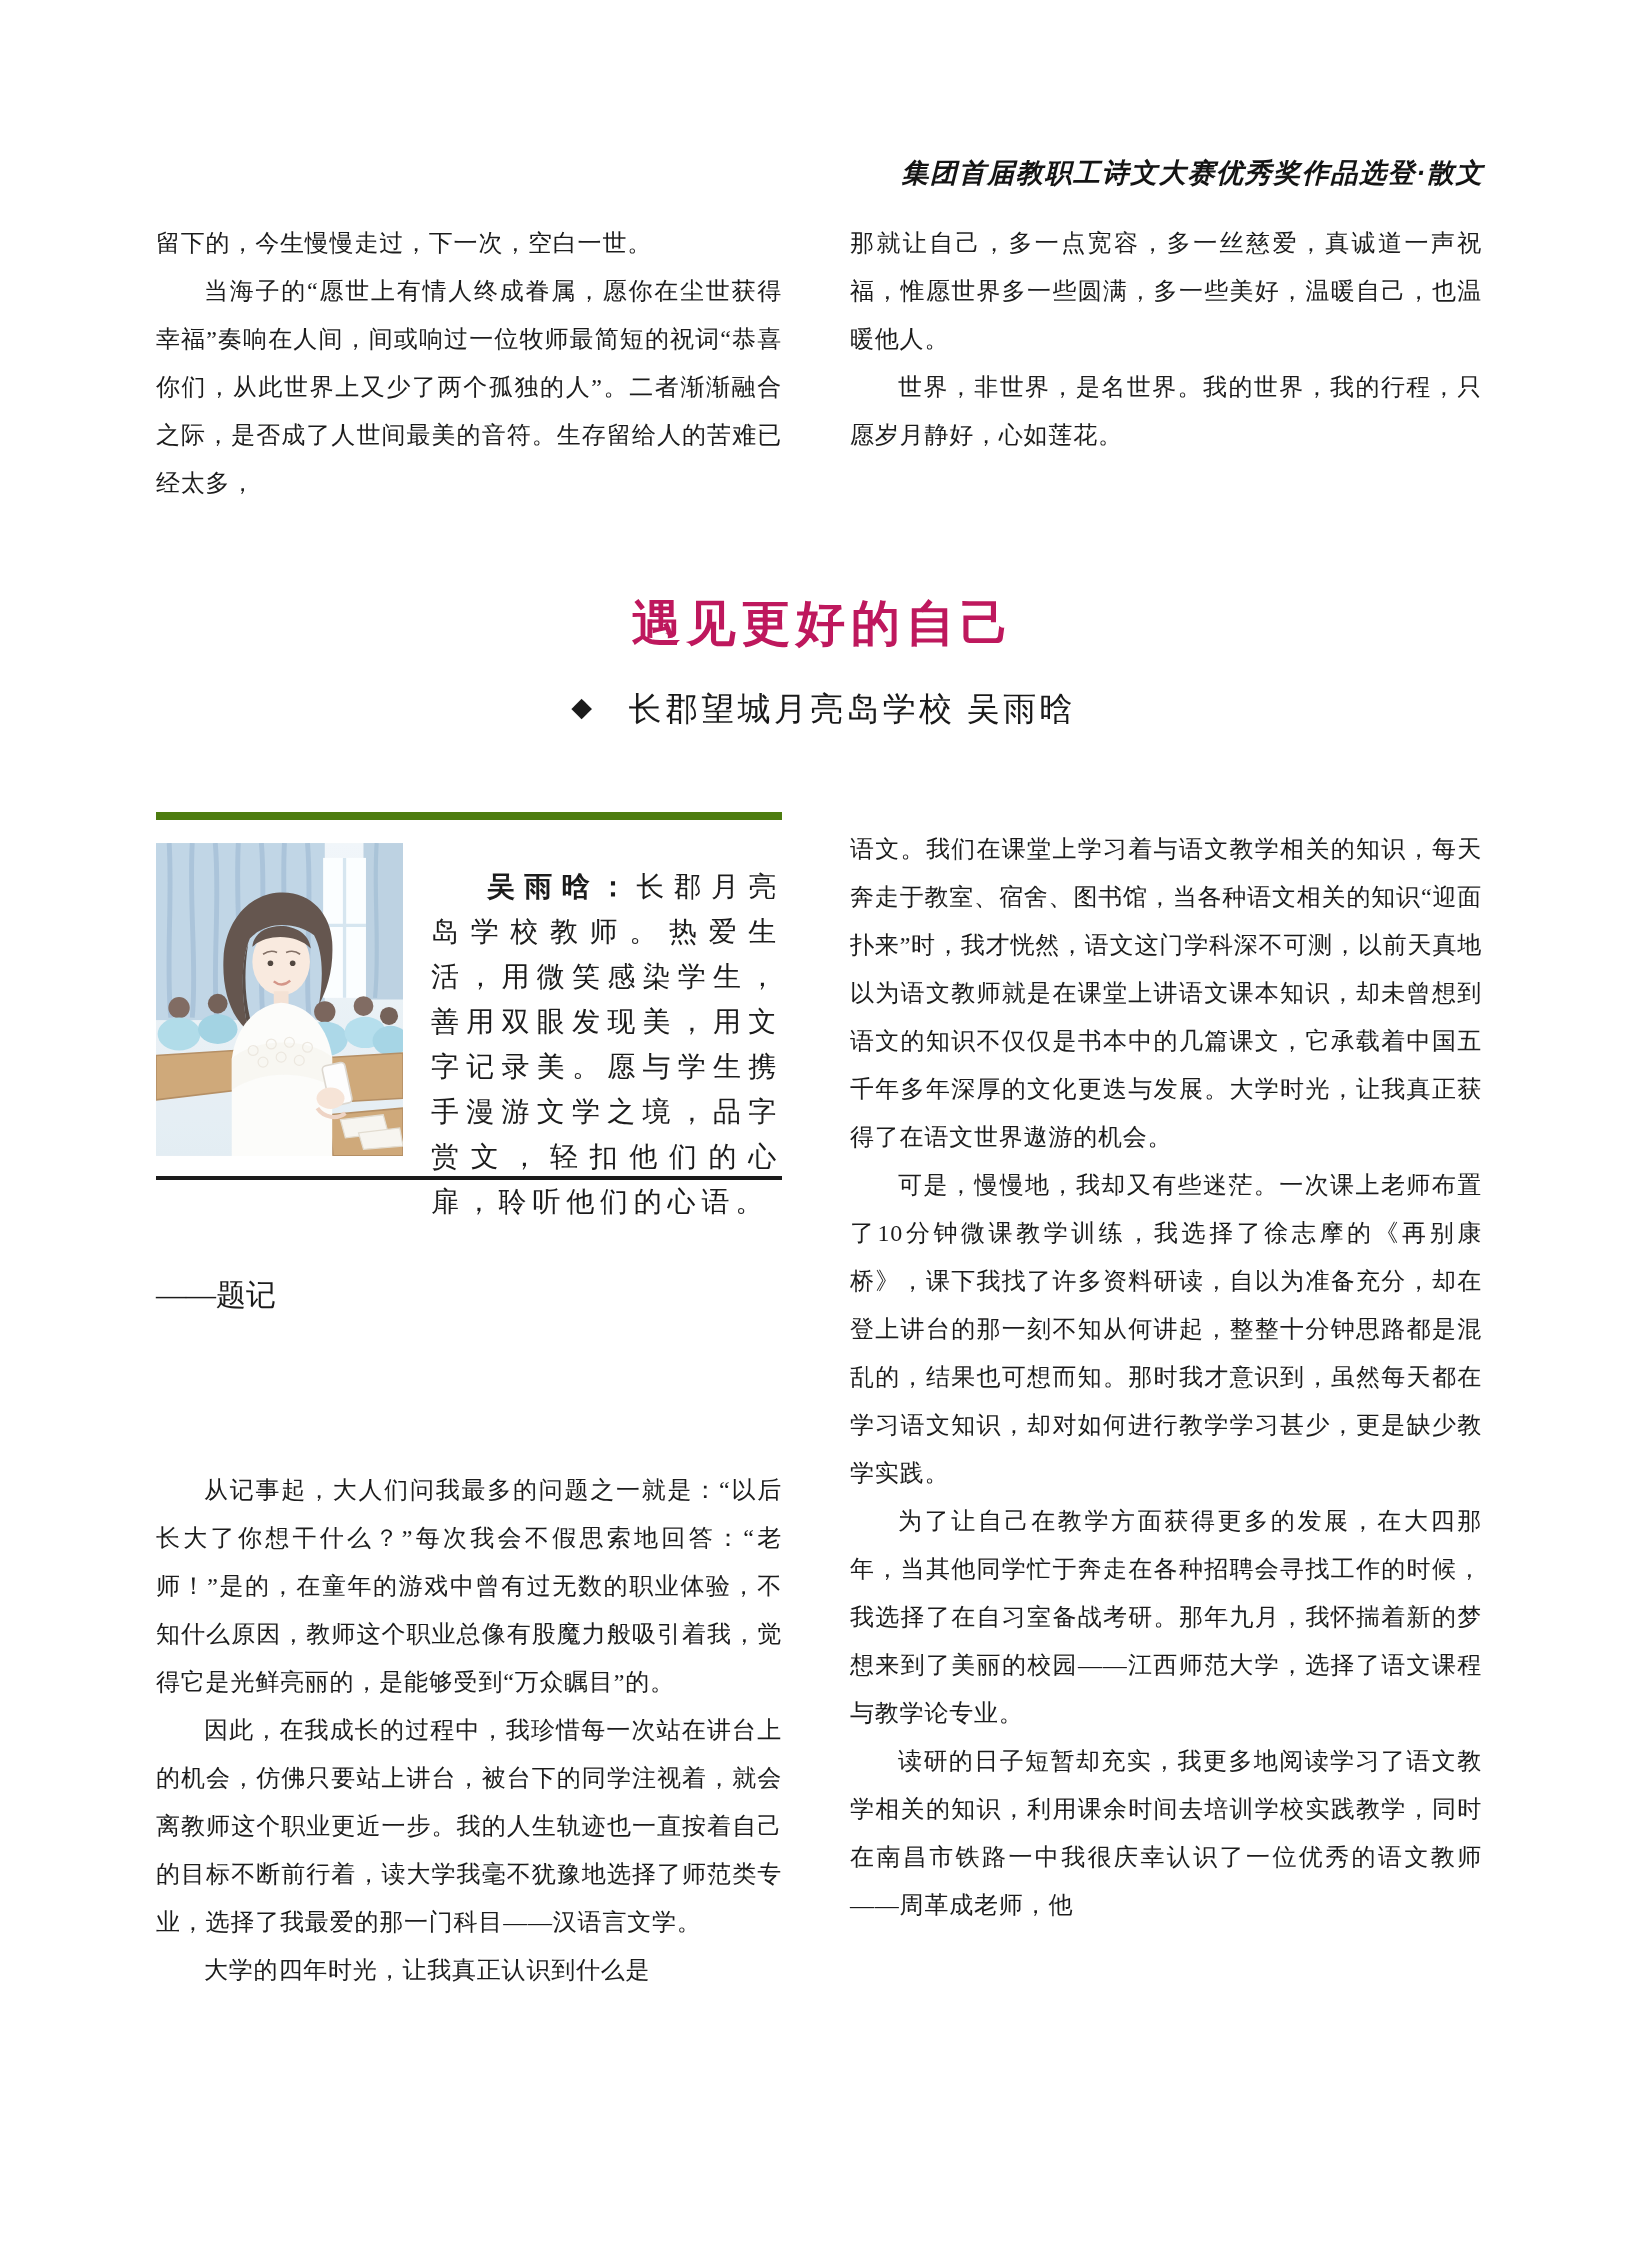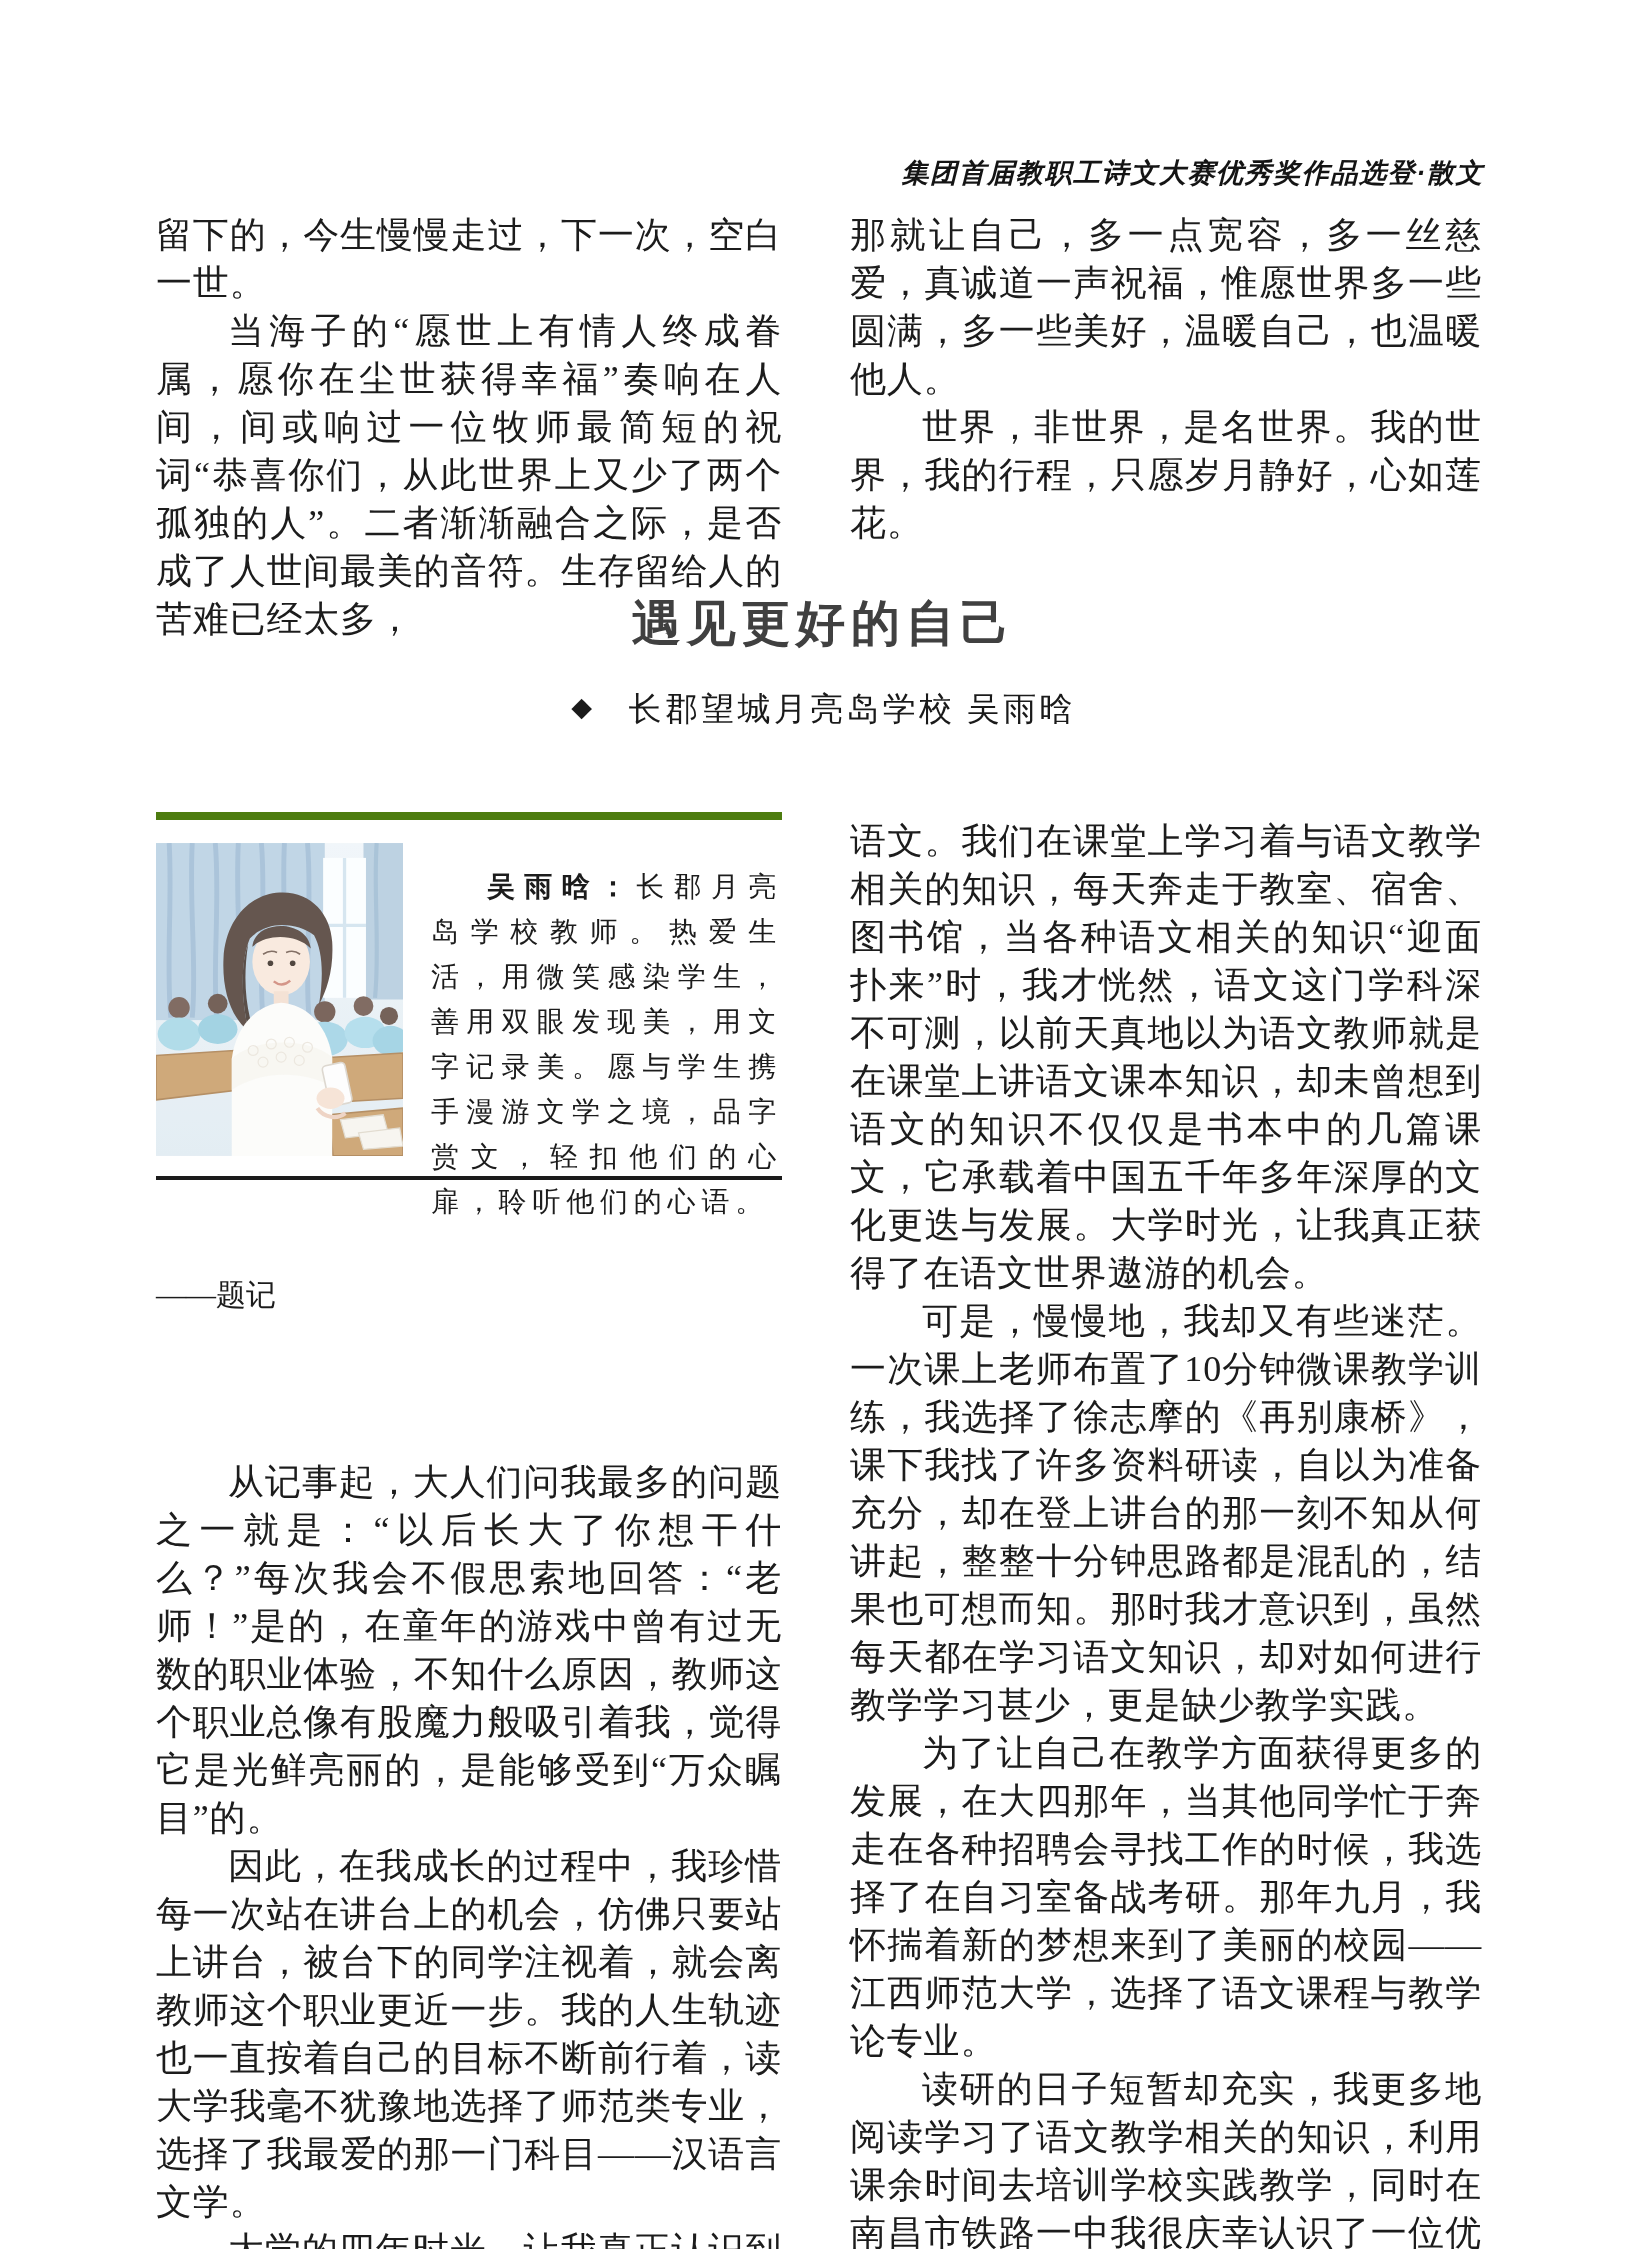--- a/index.html
+++ b/index.html
@@ -5,21 +5,21 @@
   html,body{margin:0;padding:0;background:#ffffff;}
   .page{position:relative;width:1647px;height:2250px;background:#ffffff;overflow:hidden;
         font-family:"Liberation Serif","DejaVu Serif",serif;color:#1c1c1c;}
 
   
   .header{position:absolute;top:155px;left:156px;width:1328px;text-align:right;
           font-family:"Liberation Sans","DejaVu Sans",sans-serif;font-weight:bold;
           font-size:27px;letter-spacing:1.6px;color:#141414;font-style:italic;}
 
   
-  .coltext{position:absolute;text-align:justify;font-size:36px;line-height:48px;letter-spacing:0.8px;}
+  .coltext{position:absolute;text-align:justify;font-size:24px;line-height:48px;letter-spacing:0.8px;margin-top:8px;}
   .coltext p{margin:0;}
   .indent{text-indent:2em;}
 
   .top-left{left:156px;top:211px;width:626px;}
   .top-right{left:850px;top:211px;width:632px;}
 
   
   .title{position:absolute;top:591px;left:0;width:1647px;text-align:center;
          font-size:49px;font-weight:bold;letter-spacing:5.8px;color:#d0833c;}
   .byline{position:absolute;top:687px;left:0;width:1647px;text-align:center;
@@ -58,21 +58,21 @@
   <div class="coltext top-left">
     <p>留下的，今生慢慢走过，下一次，空白一世。</p>
     <p class="indent">当海子的“愿世上有情人终成眷属，愿你在尘世获得幸福”奏响在人间，间或响过一位牧师最简短的祝词“恭喜你们，从此世界上又少了两个孤独的人”。二者渐渐融合之际，是否成了人世间最美的音符。生存留给人的苦难已经太多，</p>
   </div>
 
   <div class="coltext top-right">
     <p>那就让自己，多一点宽容，多一丝慈爱，真诚道一声祝福，惟愿世界多一些圆满，多一些美好，温暖自己，也温暖他人。</p>
     <p class="indent">世界，非世界，是名世界。我的世界，我的行程，只愿岁月静好，心如莲花。</p>
   </div>
 
-  <div class="title" style="color: #404040;">遇见更好的自己</div>
+  <div class="title" style="color: #be185d;">遇见更好的自己</div>
   <div class="byline">
     <span class="diamond">◆</span>
     <span>长郡望城月亮岛学校 吴雨晗</span>
   </div>
 
   <div class="bio-box">
     <svg class="photo" viewBox="0 0 300 380" xmlns="http://www.w3.org/2000/svg">
       <defs>
         <linearGradient id="bgGrad" x1="0" y1="0" x2="0" y2="1">
           <stop offset="0" stop-color="#eff5f9"></stop>

